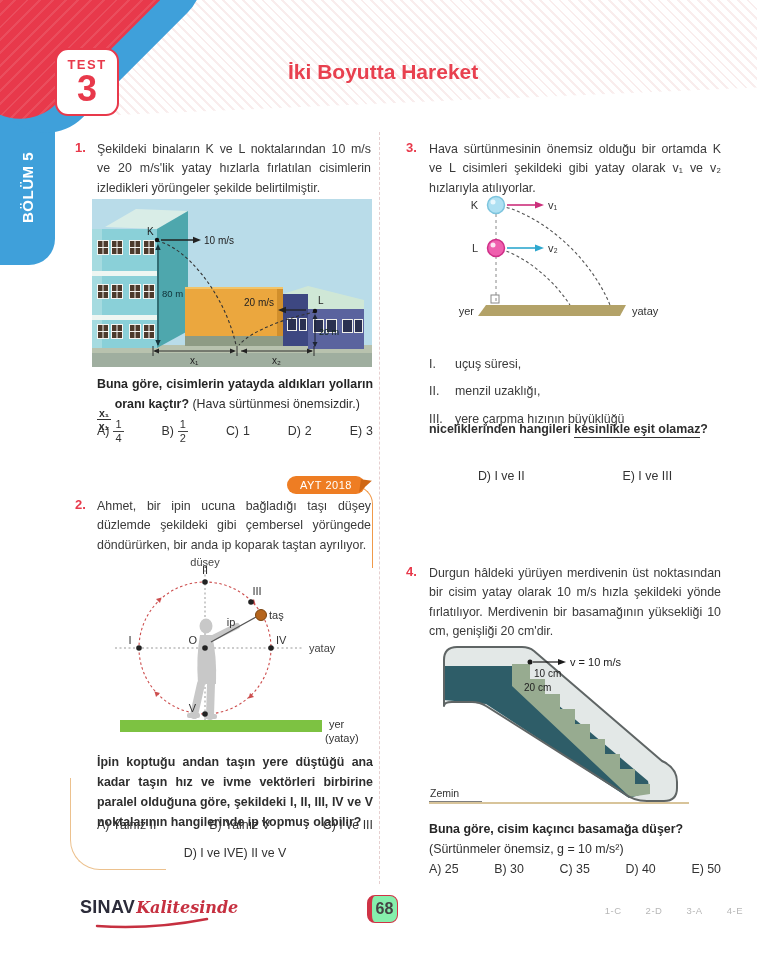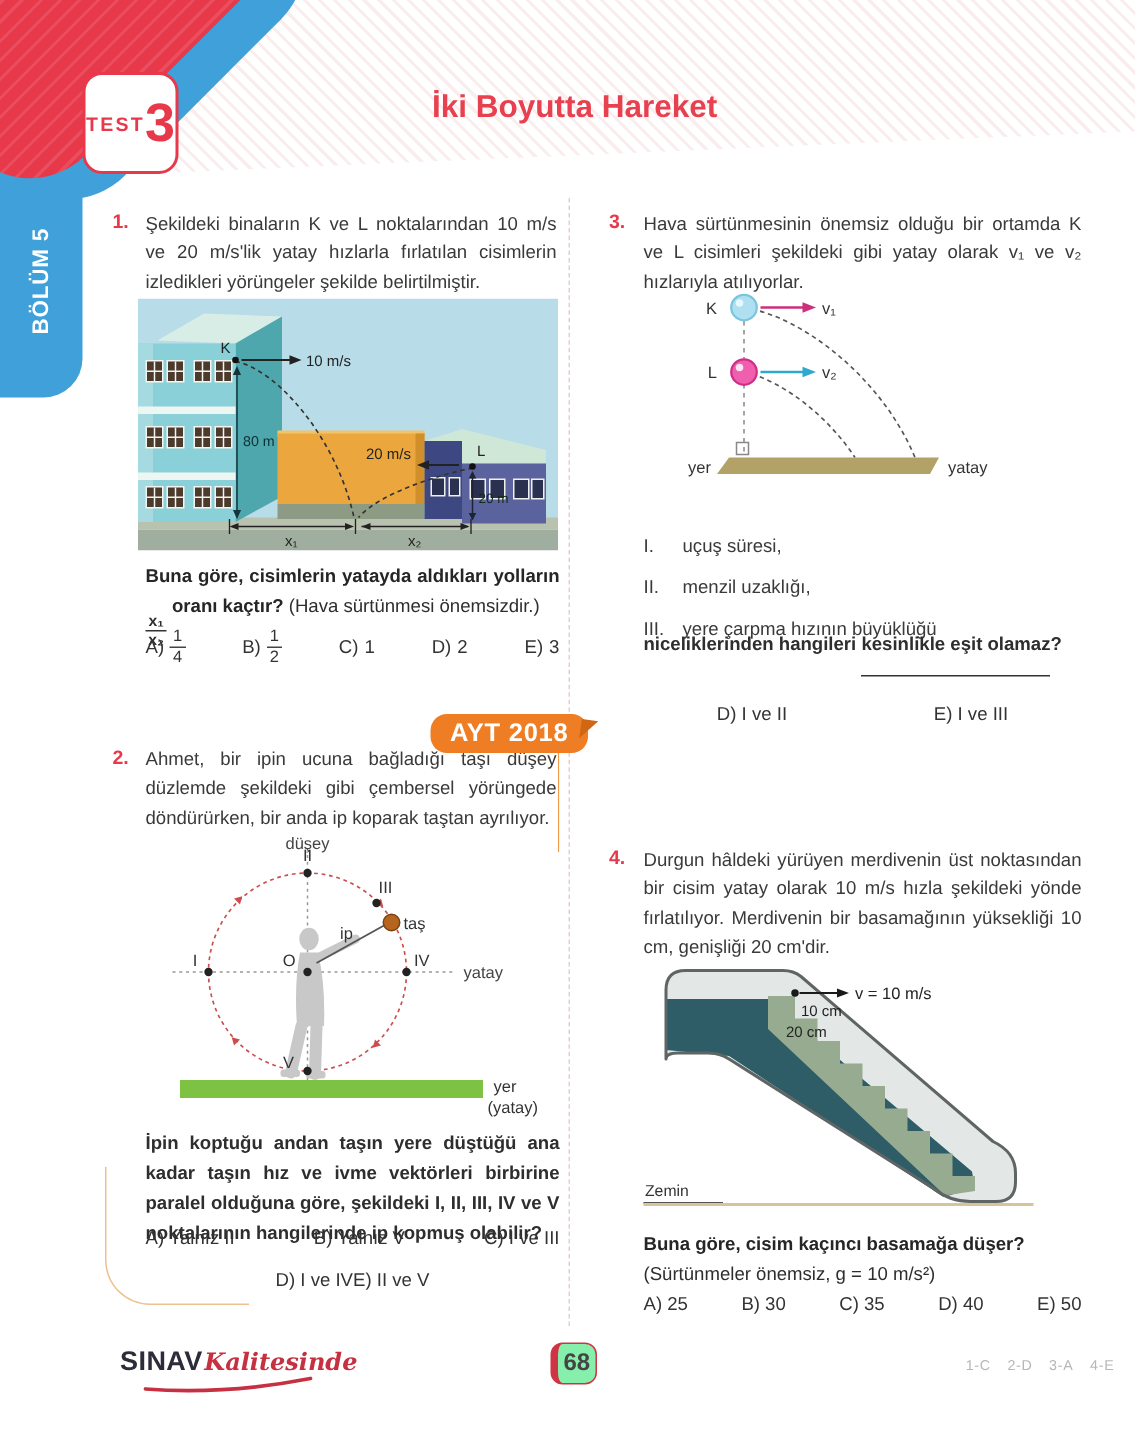--- a/index.html
+++ b/index.html
@@ -5,54 +5,54 @@
   *{margin:0;padding:0;box-sizing:border-box}
   body{font-family:"Liberation Sans",sans-serif;background:#fff}
   .page{position:relative;width:757px;height:960px;background:#fff;overflow:hidden}
   .stripes{position:absolute;top:0;left:0;width:757px;height:125px;
     background:repeating-linear-gradient(45deg,#f9eded 0 2px,#ffffff 2px 7px);
     clip-path:polygon(0 0,100% 0,100% 70%,0 96%)}
   .deco-blue{position:absolute;left:-80px;top:-150px;width:252px;height:252px;background:#3fa0da;border-radius:52px;transform:rotate(45deg);z-index:1}
   .deco-red{position:absolute;left:-104px;top:-159px;width:248px;height:248px;background:#e8394b;border-radius:52px;transform:rotate(45deg);z-index:2;
     background-image:repeating-linear-gradient(90deg,rgba(255,255,255,.10) 0 2px,transparent 2px 9px)}
   .test-box{position:absolute;left:55px;top:48px;width:64px;height:68px;background:#fff;border:2px solid #e8394b;border-radius:13px;
-    display:flex;flex-direction:row;align-items:center;justify-content:center;z-index:5}
+    display:flex;flex-direction:column;align-items:center;justify-content:center;z-index:5}
   .test-label{color:#e8394b;font-size:13px;font-weight:bold;letter-spacing:1.5px}
   .test-num{color:#e8394b;font-size:36px;font-weight:bold;line-height:.95}
   .bolum-tab{position:absolute;left:0;top:110px;width:55px;height:155px;background:#3fa0da;border-radius:0 16px 26px 0;
     display:flex;align-items:center;justify-content:center;z-index:0}
   .bolum-text{transform:rotate(-90deg);color:#fff;font-weight:bold;font-size:15px;white-space:nowrap;letter-spacing:.5px}
   .page-title{position:absolute;left:288px;top:60px;color:#e8404f;font-size:21px;font-weight:bold;z-index:3}
   .divider{position:absolute;left:379px;top:132px;height:752px;border-left:1px dashed #e6cfcf}
   .qnum{position:absolute;color:#e8394b;font-weight:bold;font-size:13px}
   .qtext{position:absolute;font-size:12.4px;line-height:1.56;color:#3a3a3a;text-align:justify}
   .qprompt{position:absolute;font-size:12.4px;line-height:1.62;color:#2e2e2e;text-align:justify}
   .qprompt b{color:#262626}
   .opts{position:absolute;display:flex;font-size:12.4px;color:#333;align-items:center}
   .opt{display:inline-flex;align-items:center;white-space:nowrap;gap:4px}
   .frac{display:inline-flex;flex-direction:column;align-items:center;font-weight:bold;font-size:10.5px;line-height:1.15;vertical-align:-9px}
   .frac .ft{border-bottom:1px solid #333;padding:0 2px}
   .frac2{display:inline-flex;flex-direction:column;align-items:center;font-size:11px;line-height:1.15}
   .frac2 .ft{border-bottom:1px solid #444;padding:0 2px}
-  .ayt{position:absolute;left:287px;top:476px;background:#ee7d23;color:#fff;font-size:17px;font-weight:bold;
+  .ayt{position:absolute;left:287px;top:476px;background:#ee7d23;color:#fff;font-size:11px;font-weight:normal;
     padding:3px 13px;border-radius:11px;z-index:3;letter-spacing:.5px}
   .ayt::after{content:"";position:absolute;right:-6px;top:4px;width:0;height:0;border-top:13px solid #cf6714;border-right:11px solid transparent;transform:rotate(8deg)}
   .bracket-tr{position:absolute;left:333px;top:486px;width:40px;height:82px;border-top:1.5px solid #f09a4a;border-right:1.5px solid #f09a4a;border-top-right-radius:18px}
   .bracket-bl{position:absolute;left:70px;top:778px;width:96px;height:92px;border-left:1.5px solid #ecc18e;border-bottom:1.5px solid #ecc18e;border-bottom-left-radius:30px}
   .rn-item{display:flex;margin-bottom:8px}
   .rn{width:26px;flex:none}
-  .u-line{border-bottom:1.5px solid #333;padding-bottom:14px}
+  .u-line{border-bottom:1.5px solid #333;padding-bottom:1px}
   .diagram{position:absolute}
   .brand{position:absolute;left:80px;top:897px;display:flex;align-items:baseline}
   .brand-main{font-size:18px;font-weight:900;color:#2c2c3a;letter-spacing:.3px}
   .brand-sub{font-family:"DejaVu Serif",serif;font-style:italic;font-weight:bold;color:#c63040;font-size:16px;margin-left:1px}
   .brand-swoosh{position:absolute;left:95px;top:917px}
   .pagebox{position:absolute;left:367px;top:895px;width:31px;height:28px;border:1.6px solid #cf3345;border-left:5px solid #cf3345;border-radius:8px;
     display:flex;align-items:center;justify-content:center;font-size:16px;font-weight:bold;color:#444;background:#86efac}
-  .answers{position:absolute;right:14px;top:905px;display:flex;gap:11px;font-size:9.5px;color:#b7b7b7;letter-spacing:.5px}
+  .answers{position:absolute;right:14px;top:905px;display:flex;gap:24px;font-size:9.5px;color:#b7b7b7;letter-spacing:.5px}
   svg text{font-family:"Liberation Sans",sans-serif}
 </style>
 </head>
 <body>
 
 <div class="page">
 
   <div class="stripes"></div>
   <div class="deco-blue"></div>
   <div class="deco-red"></div>

